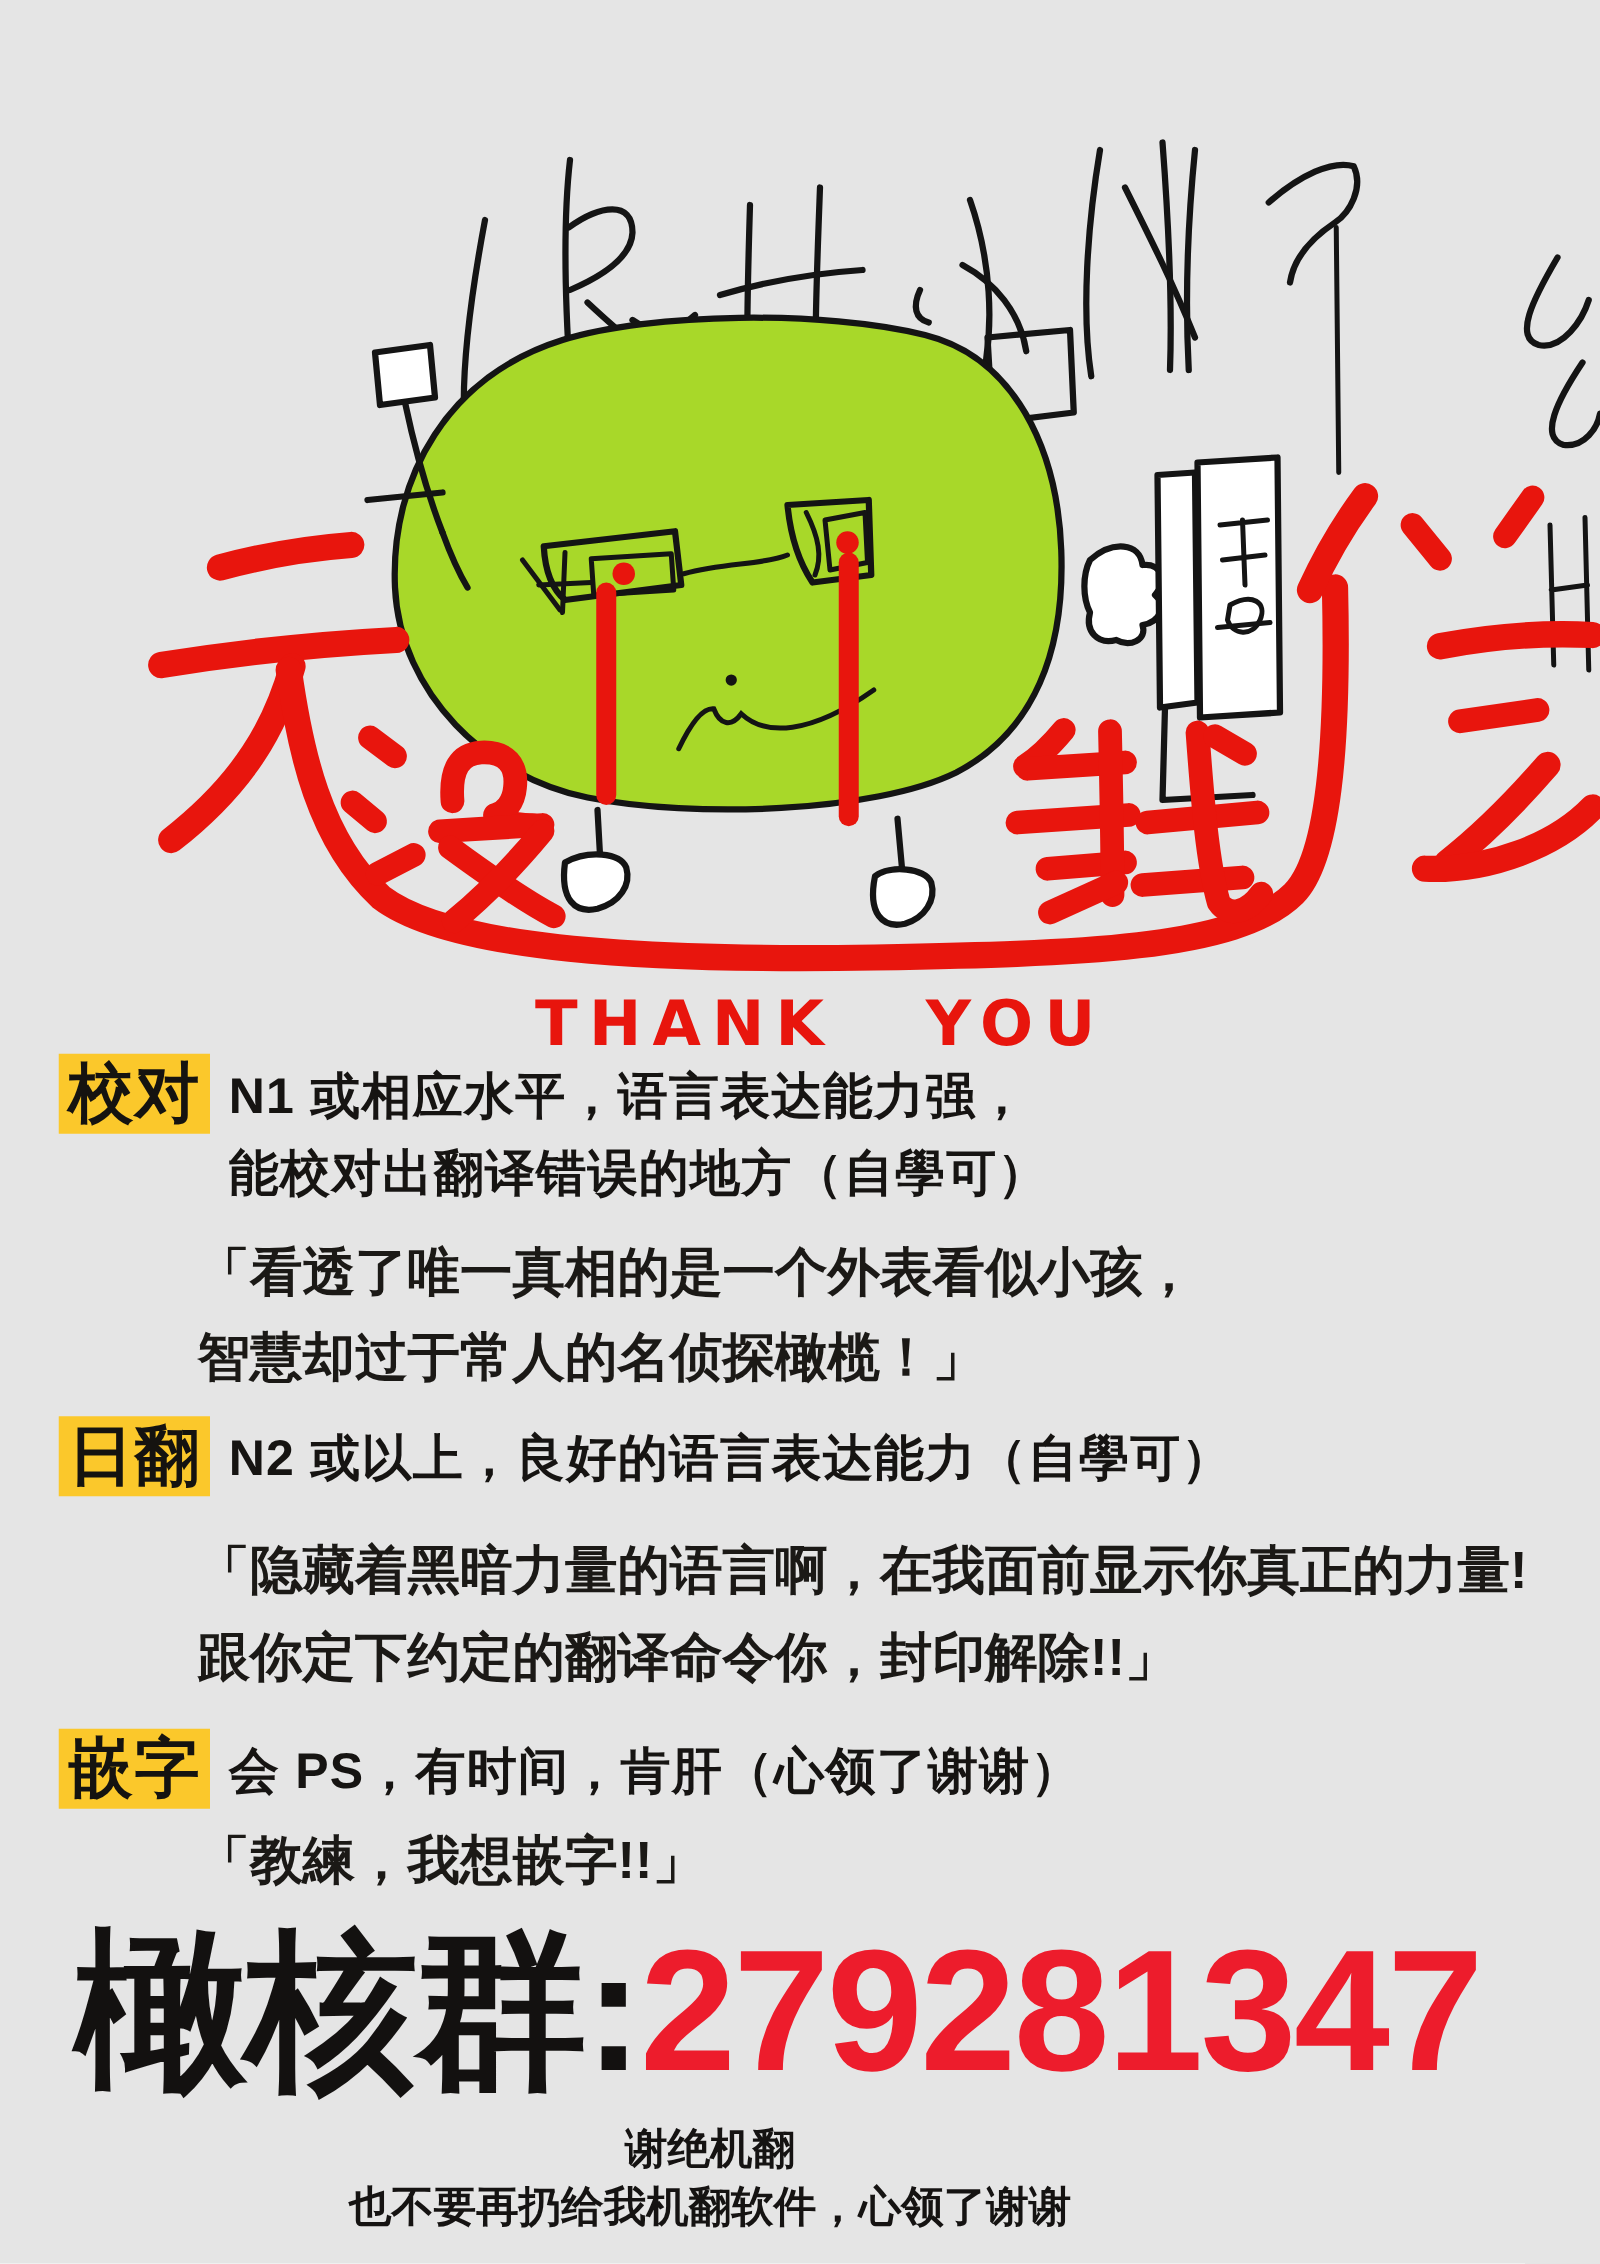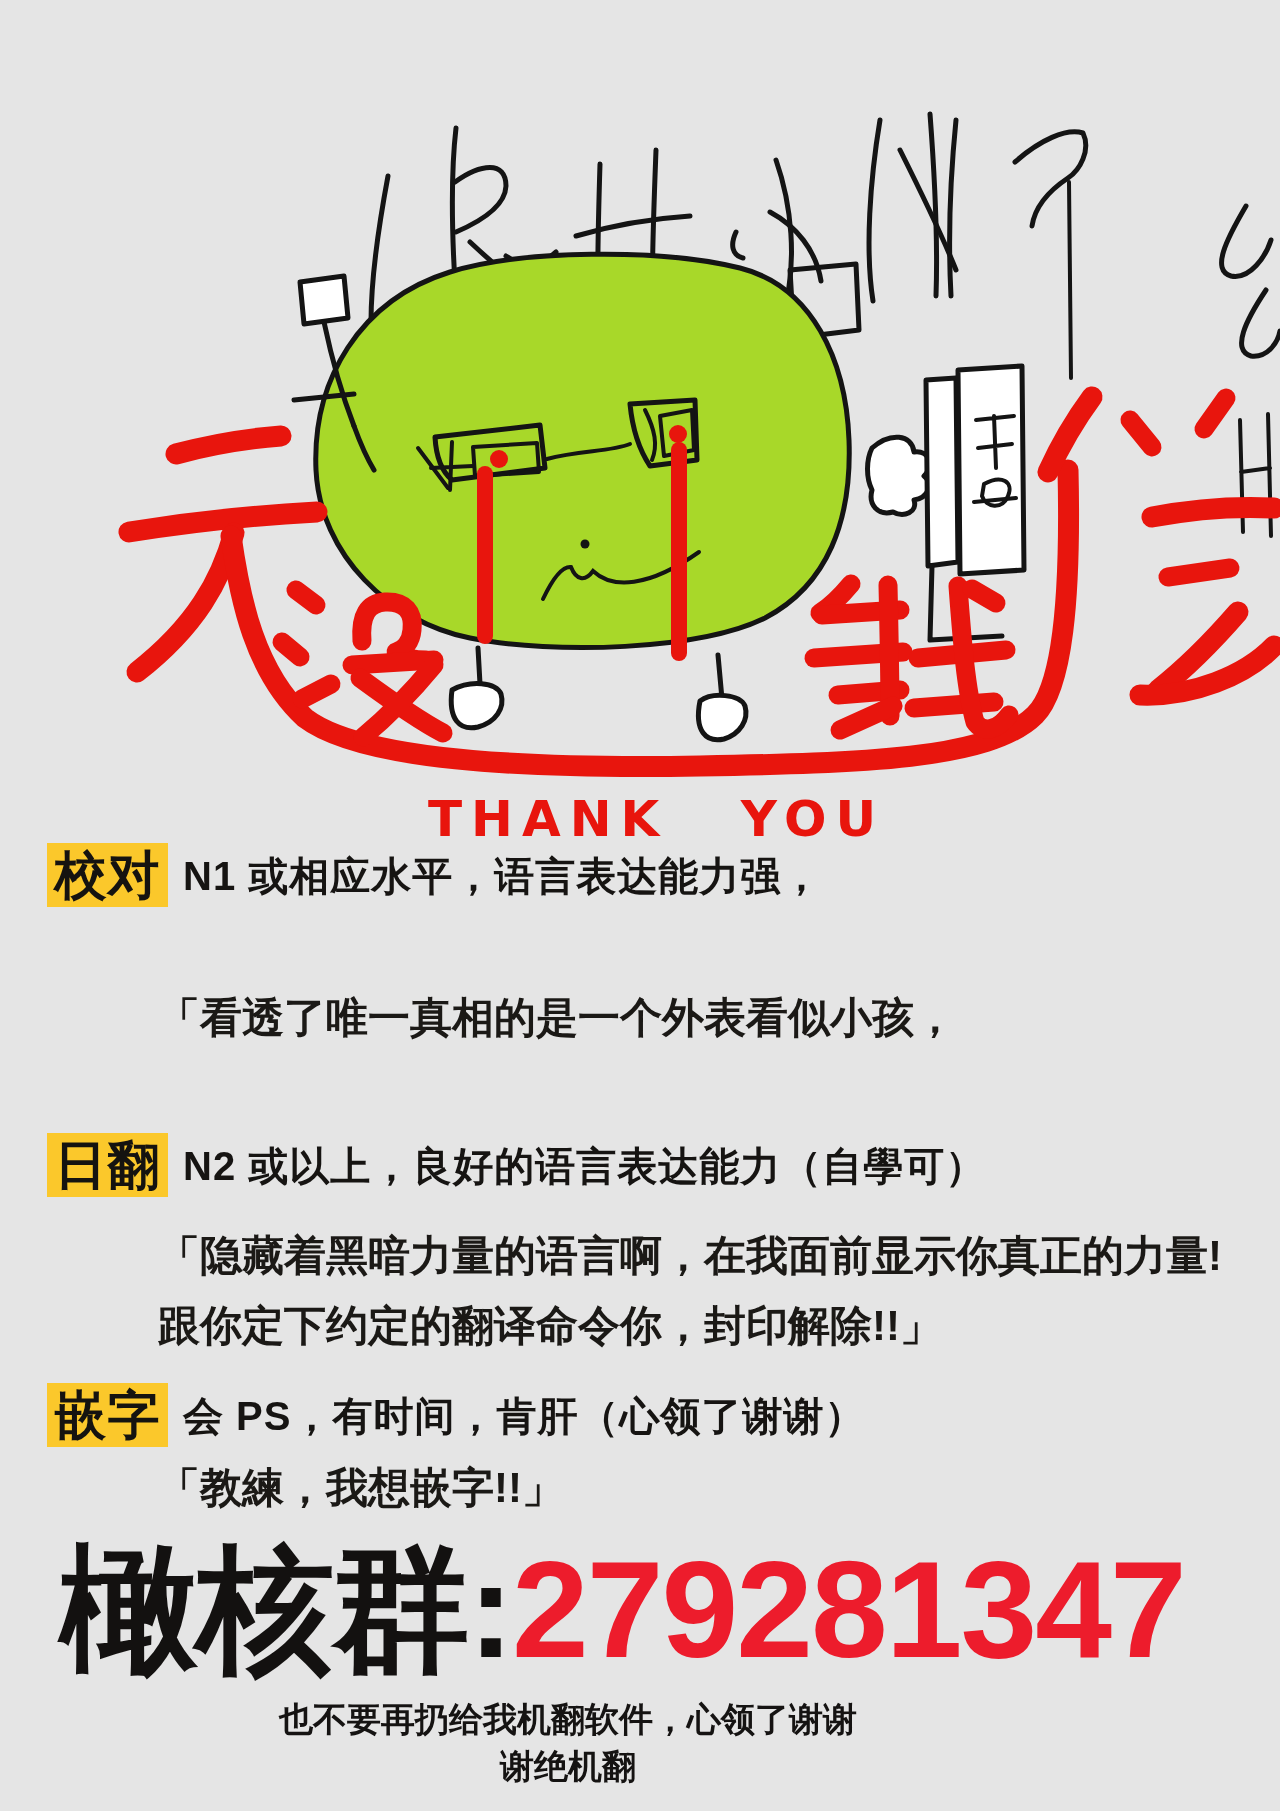--- a/index.html
+++ b/index.html
@@ -171,33 +171,35 @@
         <path d="M 1238 612 C 1212 642 1186 668 1158 690"></path>
         <path d="M 1140 695 C 1192 697 1245 676 1274 646"></path>
       </g>
     </g>
 
     <text x="428" y="836" font-size="50" font-weight="bold" fill="#e8150d" letter-spacing="9" word-spacing="46" font-family="DejaVu Sans, Liberation Sans, sans-serif">THANK YOU</text>
   </svg>
 
   <div class="label-chip" style="top:843px">校对</div>
   <div class="req-line" style="top:849px">N1 或相应水平，语言表达能力强，</div>
+  <div class="req-line" style="top:911px">能校对出翻译错误的地方（自學可）</div>
   <div class="quote-line" style="top:990px">「看透了唯一真相的是一个外表看似小孩，</div>
+  <div class="quote-line" style="top:1058px">智慧却过于常人的名侦探橄榄！」</div>
 
   <div class="label-chip" style="top:1133px">日翻</div>
   <div class="req-line" style="top:1139px">N2 或以上，良好的语言表达能力（自學可）</div>
   <div class="quote-line" style="top:1228px">「隐藏着黑暗力量的语言啊，在我面前显示你真正的力量!</div>
   <div class="quote-line" style="top:1298px">跟你定下约定的翻译命令你，封印解除!!」</div>
 
   <div class="label-chip" style="top:1383px">嵌字</div>
   <div class="req-line" style="top:1389px">会 PS，有时间，肯肝（心领了谢谢）</div>
   <div class="quote-line" style="top:1460px">「教練，我想嵌字!!」</div>
 
   <div class="group-line">
     <span class="gl-black">橄核群:</span><span class="gl-red">279281347</span>
   </div>
 
   <div class="footer-block">
+    <div>谢绝机翻</div>
     <div>也不要再扔给我机翻软件，心领了谢谢</div>
-    <div>谢绝机翻</div>
   </div>
 
 </div>
 
 </body></html>

